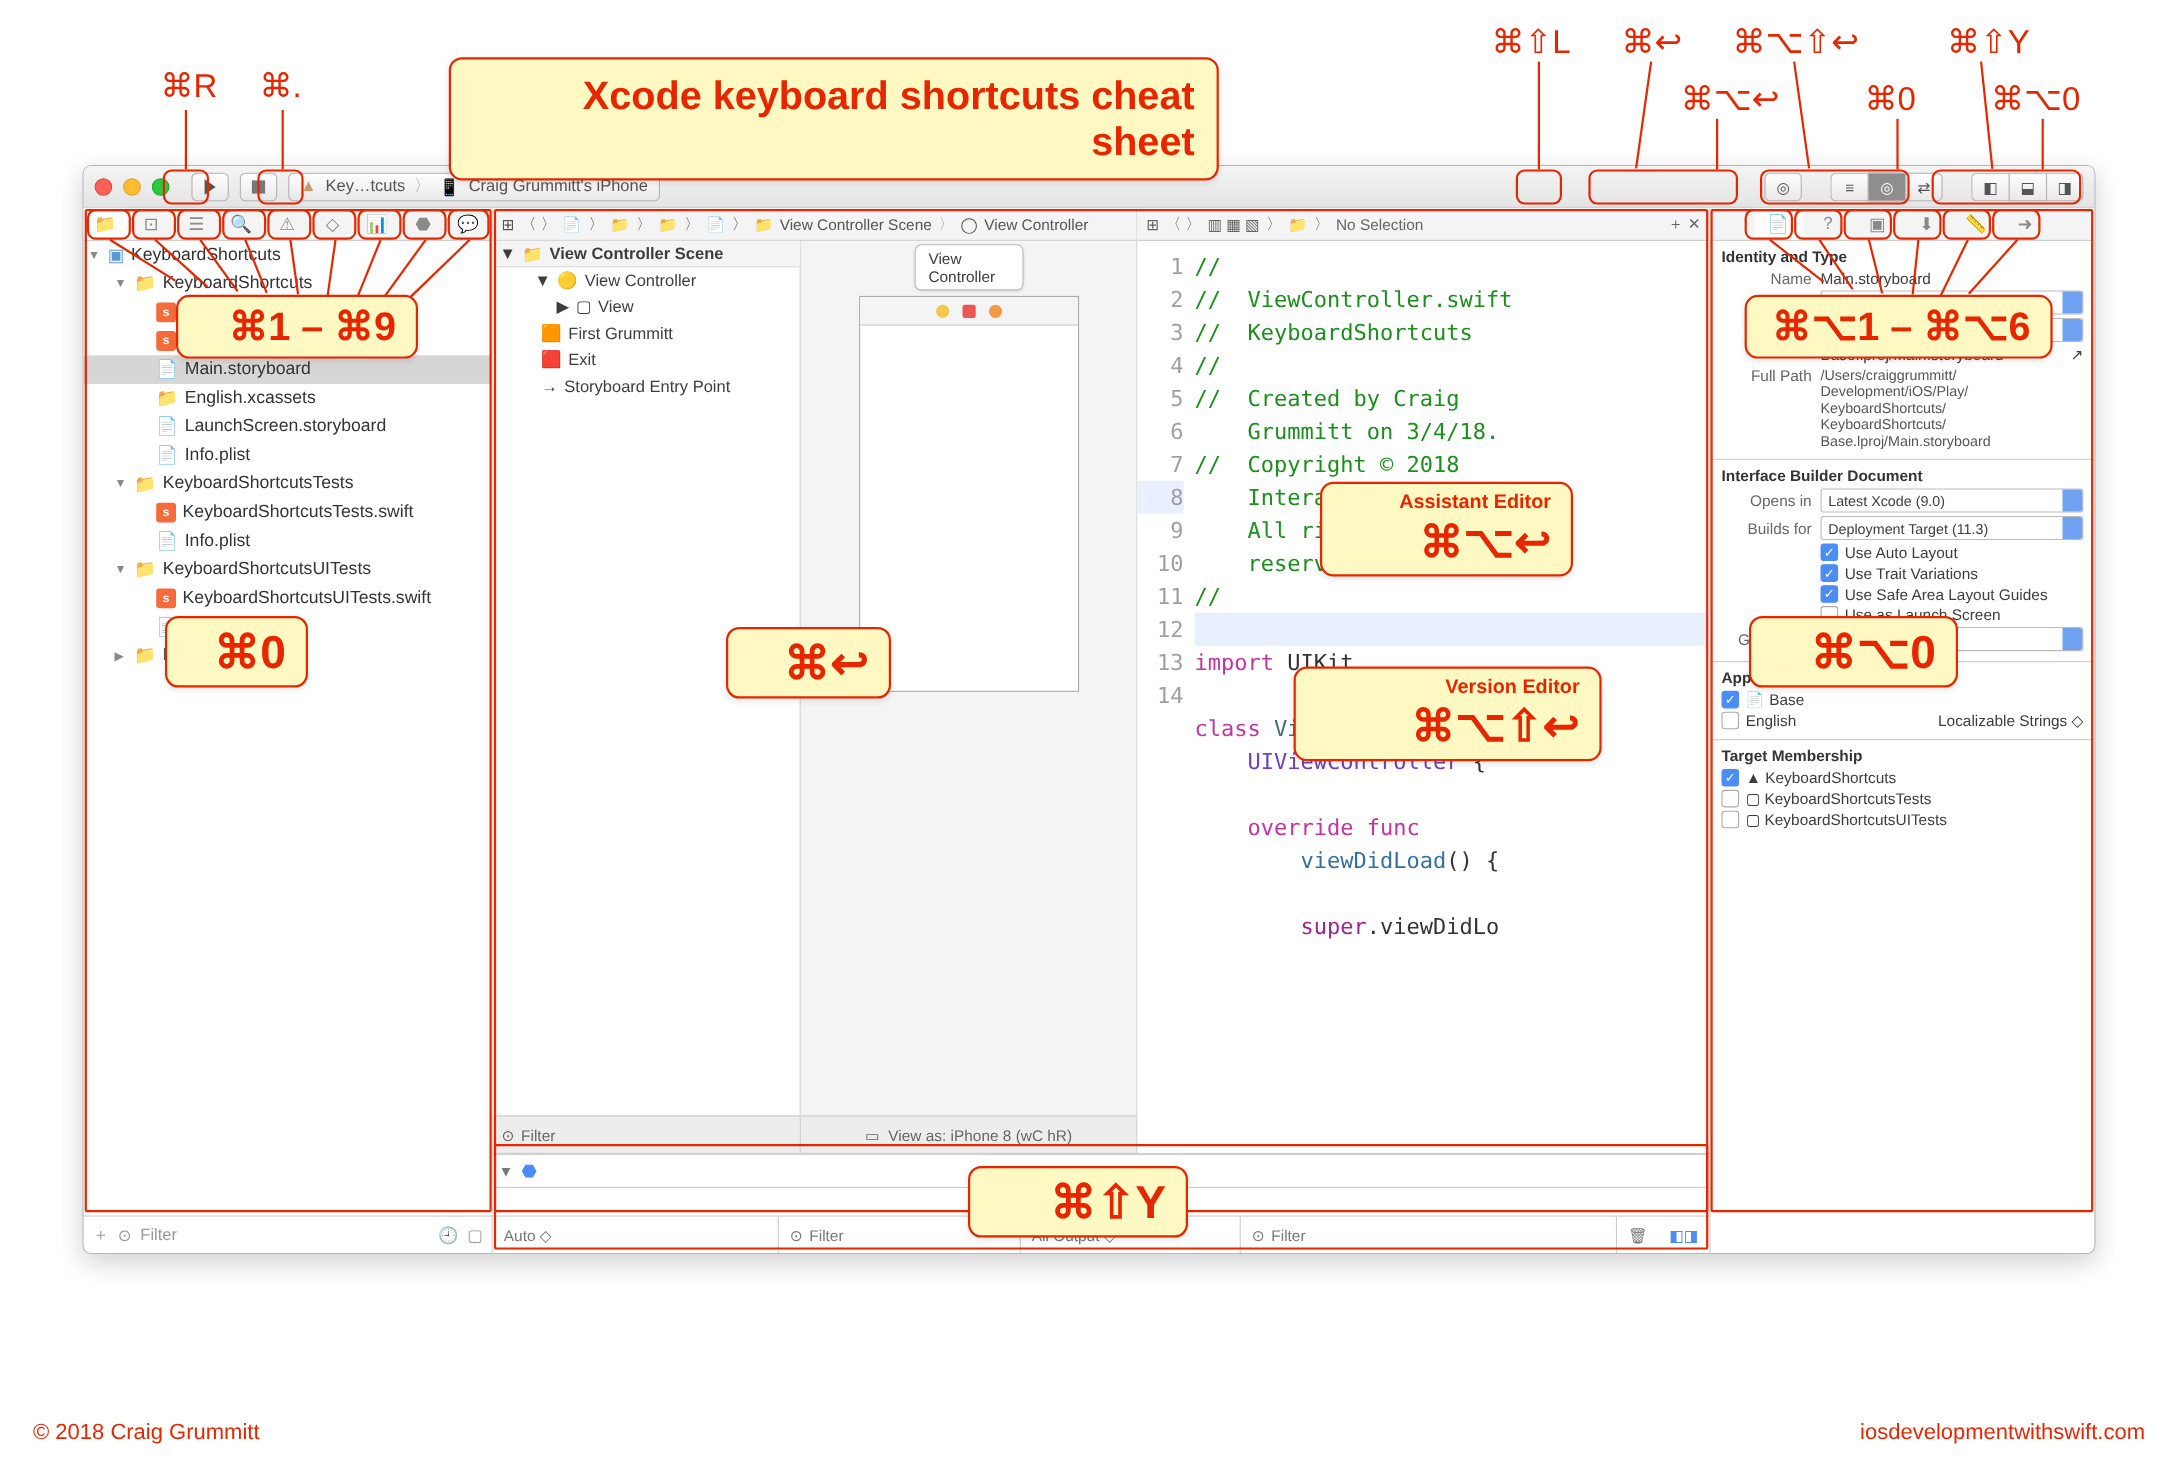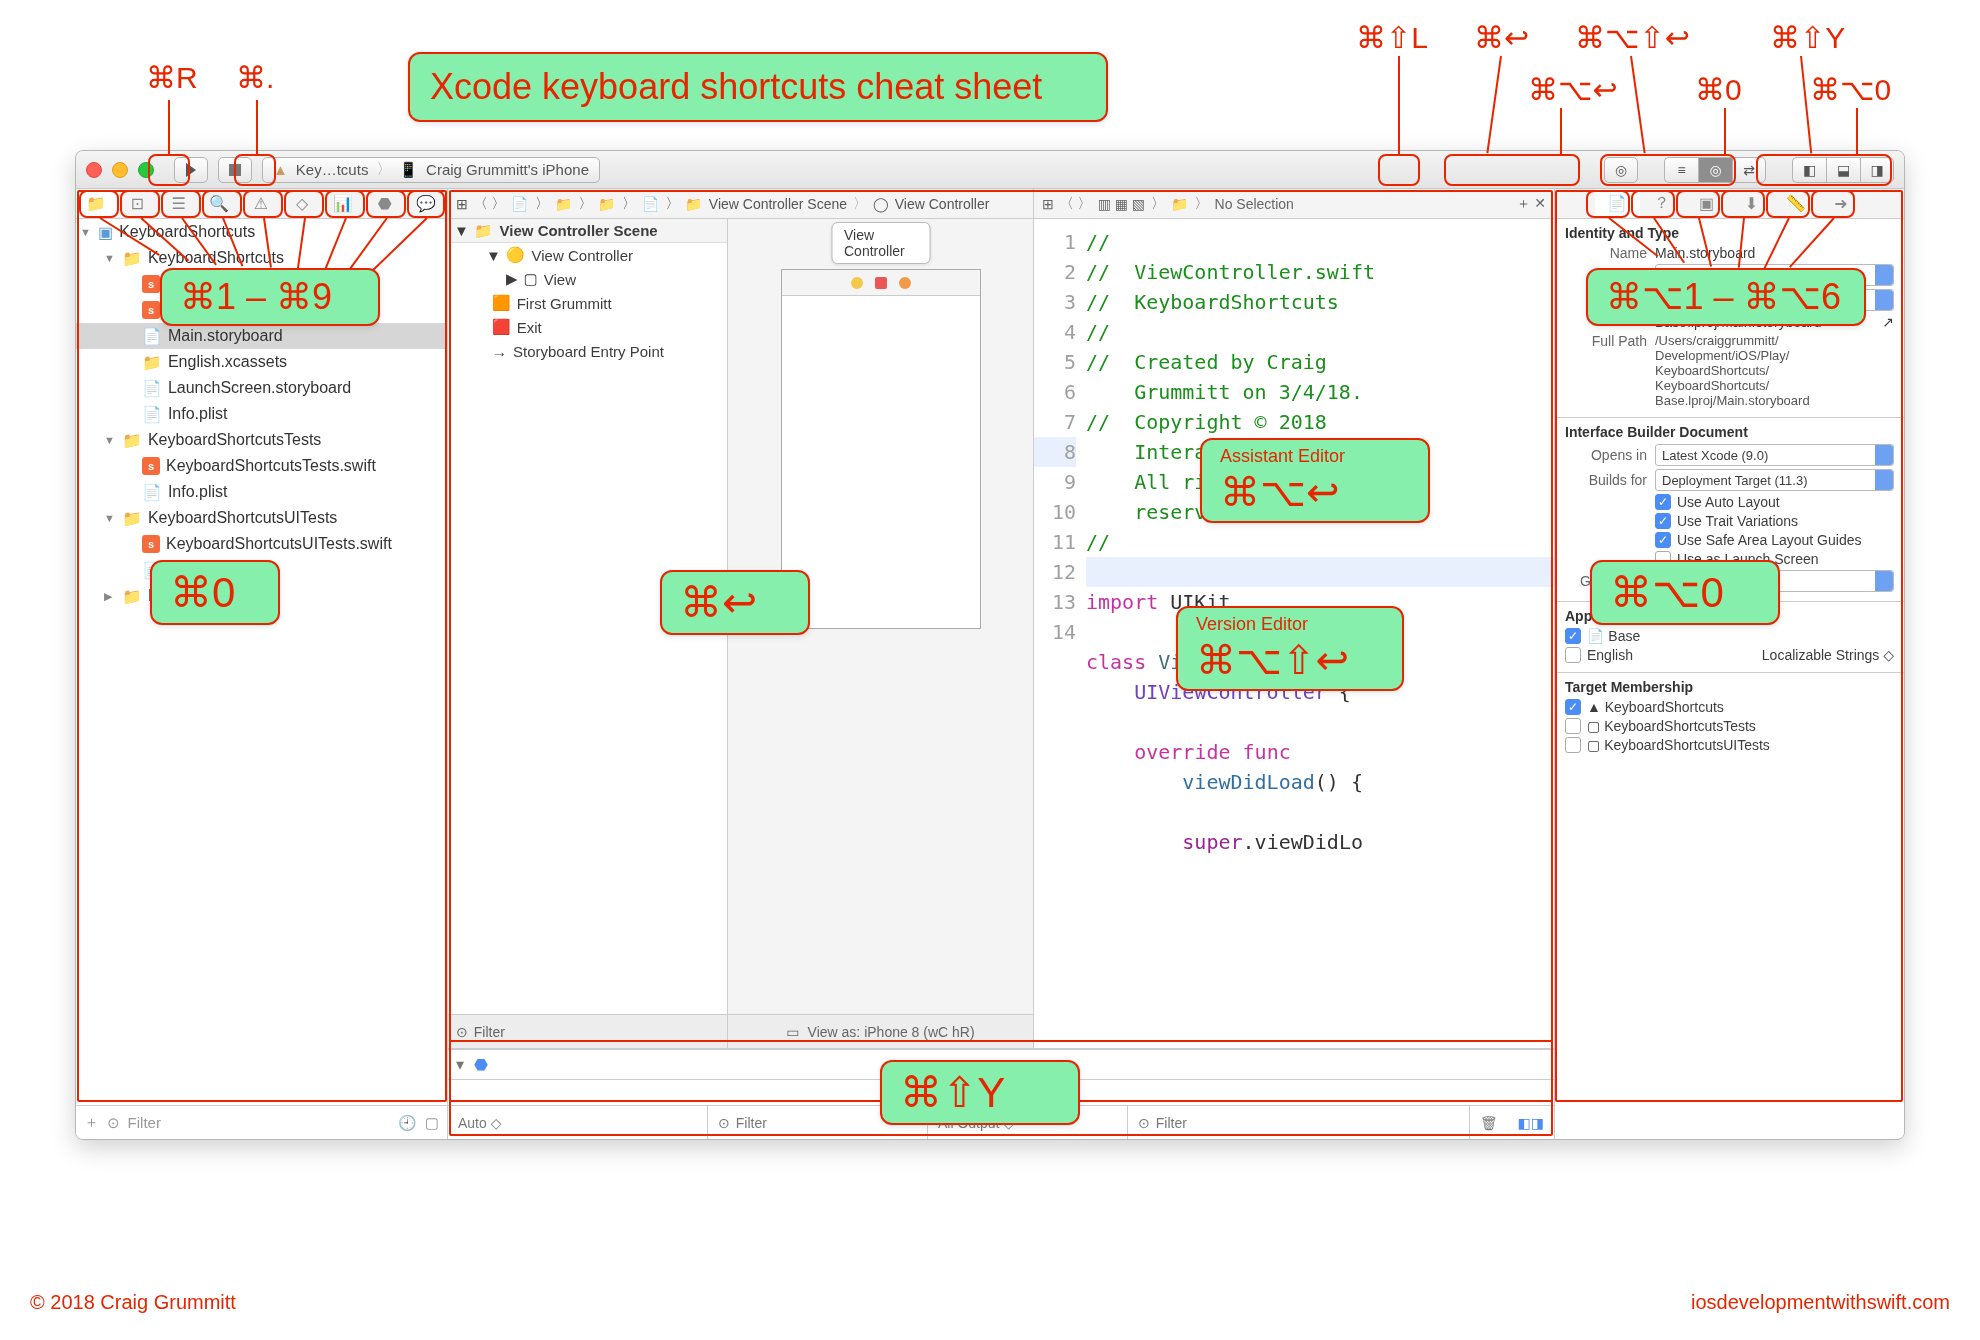--- a/index.html
+++ b/index.html
@@ -47,29 +47,30 @@
     font-family:-apple-system,"Helvetica Neue",Arial,sans-serif;
   }
   .ann-line{
     position:absolute;
     background:var(--red);
     z-index:49;
     pointer-events:none;
   }
   .bubble{
     position:absolute;
-    background:#86efac;
+    background:#fef9c3;
     border:2px solid var(--red);
     border-radius:12px;
     color:var(--red);
     padding:6px 18px;
     font-size:36px;
     z-index:52;
-    text-align:left;
+    text-align:right;
     box-shadow:0 2px 6px rgba(0,0,0,0.1);
+    font-weight:bold;
   }
   .bubble .title{font-size:18px;display:block;color:var(--red);margin-bottom:2px;}
   .legend{
     position:absolute;
     border:2px solid var(--red);
     border-radius:4px;
     padding:10px 16px 10px 14px;
     color:var(--red);
     font-size:22px;
     line-height:1.5;
@@ -659,21 +660,21 @@
 
 <div class="bubble" style="left:160px;top:268px;width:220px;">⌘1 – ⌘9</div>
 <div class="bubble" style="left:150px;top:560px;width:130px;font-size:42px;">⌘0</div>
 
 <div class="bubble" style="left:660px;top:570px;width:150px;font-size:42px;">⌘↩</div>
 
 <div class="bubble" style="left:1200px;top:438px;width:230px;">
   <span class="title">Assistant Editor</span>
   <span style="font-size:40px;">⌘⌥↩</span>
 </div>
-<div class="bubble" style="left:1176px;top:606px;width:228px;">
+<div class="bubble" style="left:1176px;top:606px;width:280px;">
   <span class="title">Version Editor</span>
   <span style="font-size:40px;">⌘⌥⇧↩</span>
 </div>
 
 <div class="bubble" style="left:880px;top:1060px;width:200px;font-size:42px;">⌘⇧Y</div>
 
 <div class="ann" style="left:1586px;top:190px;width:44px;height:28px;"></div>
 <div class="ann" style="left:1631px;top:190px;width:44px;height:28px;"></div>
 <div class="ann" style="left:1676px;top:190px;width:44px;height:28px;"></div>
 <div class="ann" style="left:1721px;top:190px;width:44px;height:28px;"></div>

